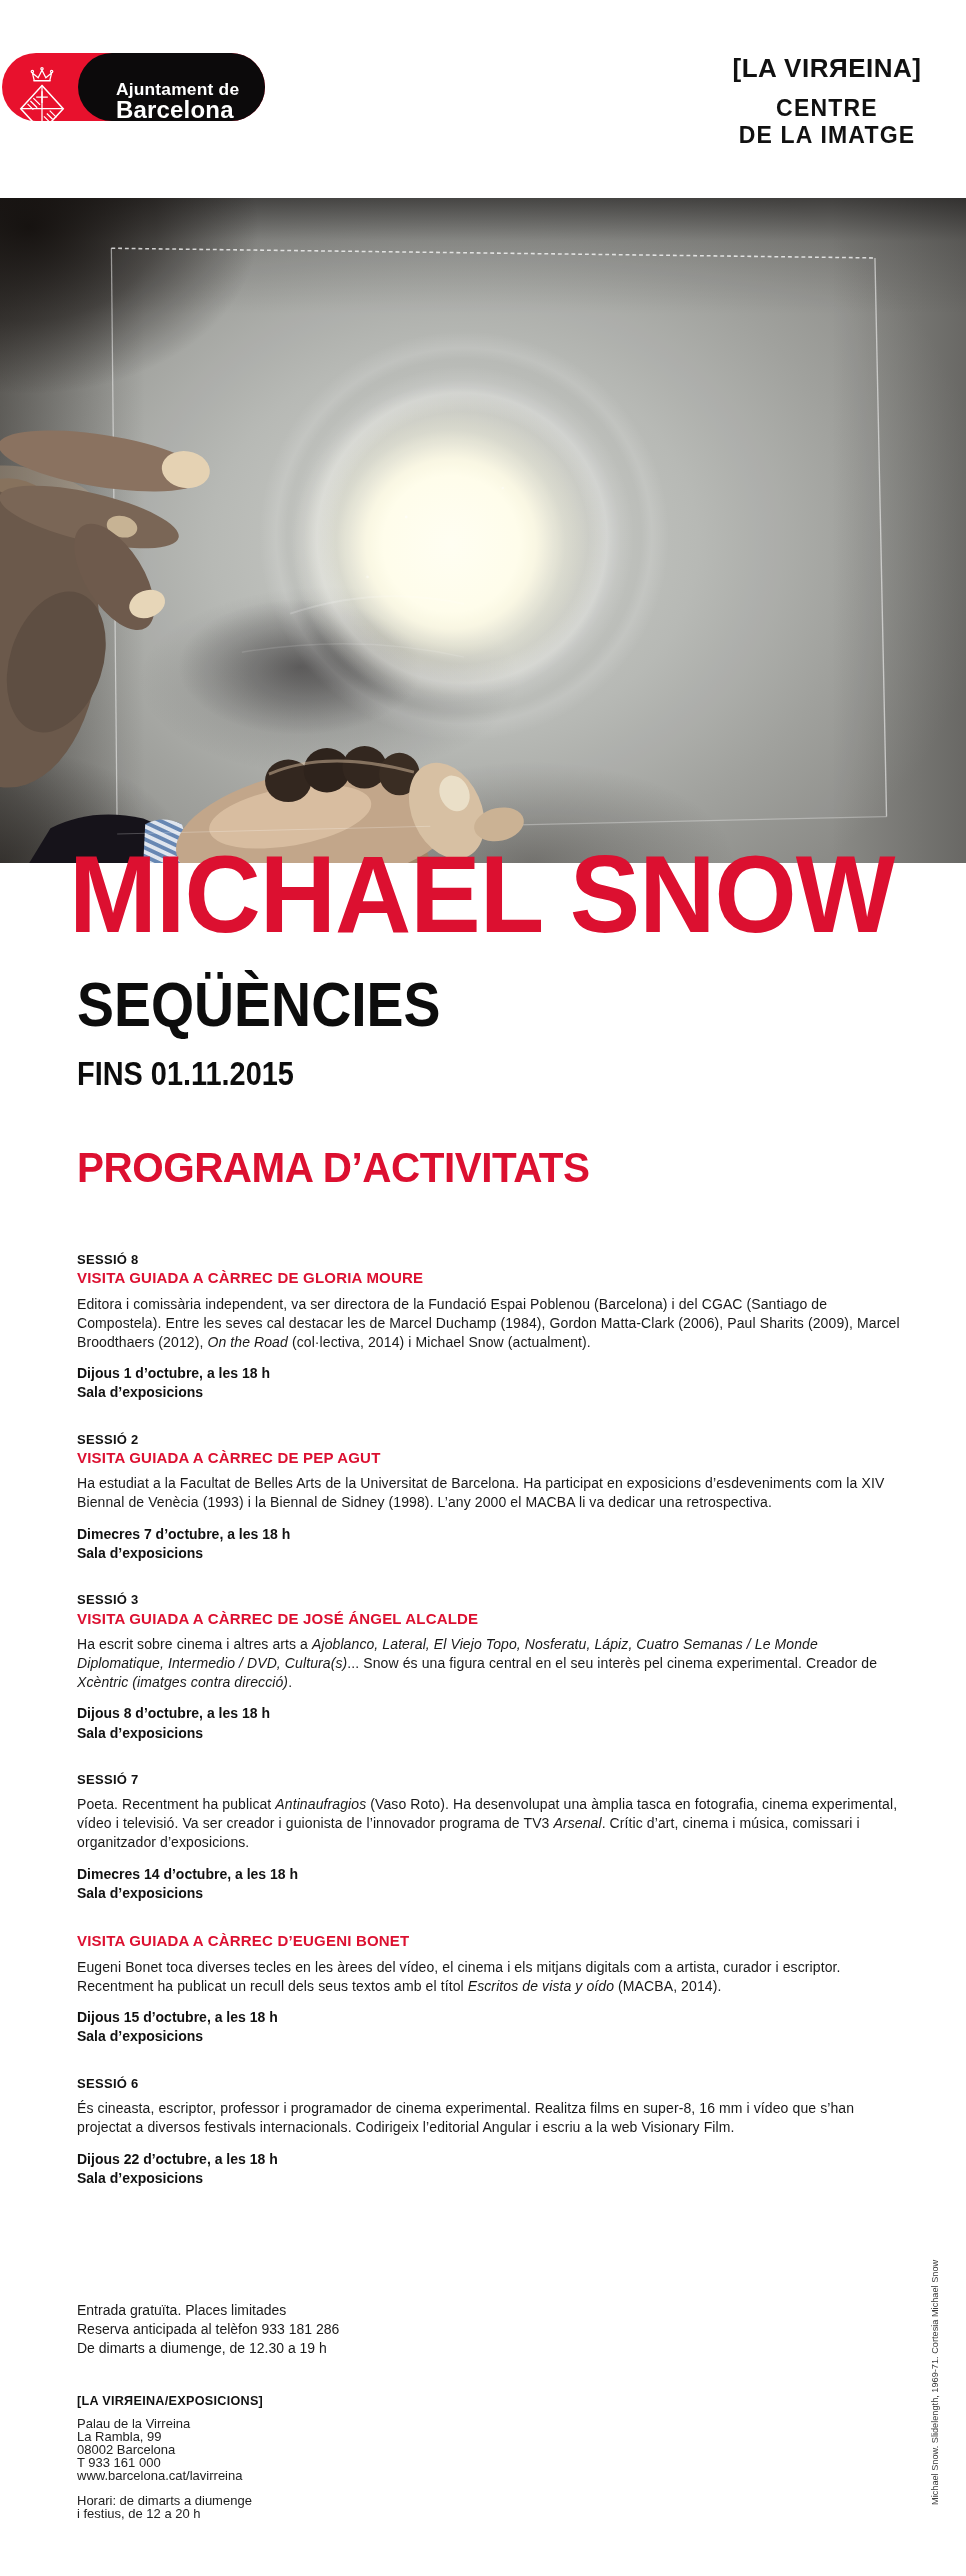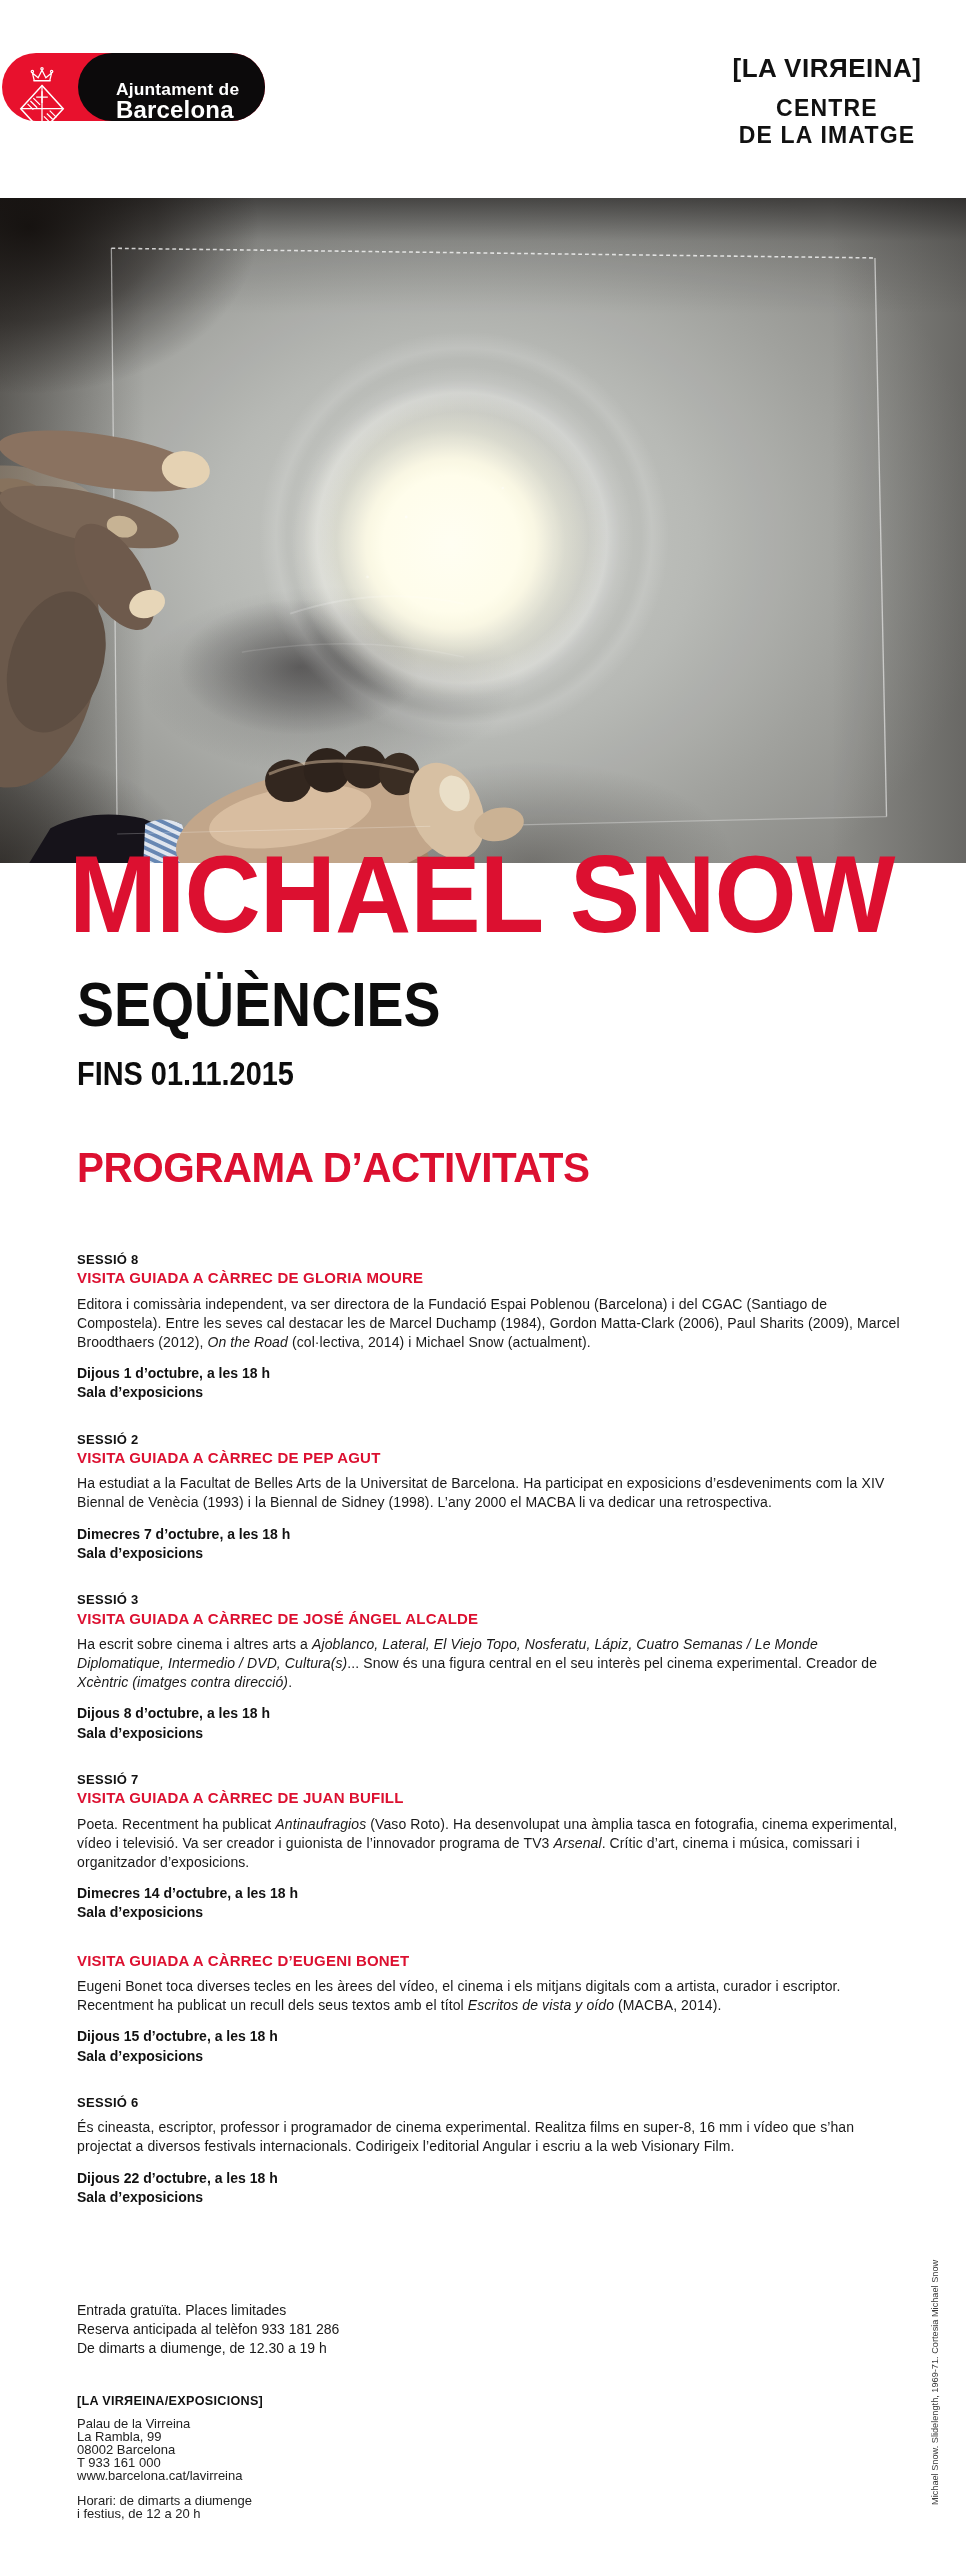--- a/index.html
+++ b/index.html
@@ -192,21 +192,20 @@
       <div class="s-title">VISITA GUIADA A CÀRREC DE JOSÉ ÁNGEL ALCALDE</div>
       <div class="s-body"><span>Ha escrit sobre cinema i altres arts a </span><em>Ajoblanco, Lateral, El Viejo Topo, Nosferatu, Lápiz, Cuatro Semanas / Le Monde Diplomatique, Intermedio / DVD, Cultura(s)</em><span>... Snow és una figura central en el seu interès pel cinema experimental. Creador de </span><em>Xcèntric (imatges contra direcció)</em><span>.</span></div>
       <div class="s-when">
         <div>Dijous 8 d’octubre, a les 18 h</div>
         <div>Sala d’exposicions</div>
       </div>
     </div>
 
     <div class="session">
       <div class="s-num">SESSIÓ 7</div>
-      <div class="s-title">VISITA GUIADA A CÀRREC DE JUAN BUFILL</div>
       <div class="s-body"><span>Poeta. Recentment ha publicat </span><em>Antinaufragios</em><span> (Vaso Roto). Ha desenvolupat una àmplia tasca en fotografia, cinema experimental, vídeo i televisió. Va ser creador i guionista de l’innovador programa de TV3 </span><em>Arsenal</em><span>. Crític d’art, cinema i música, comissari i organitzador d’exposicions.</span></div>
       <div class="s-when">
         <div>Dimecres 14 d’octubre, a les 18 h</div>
         <div>Sala d’exposicions</div>
       </div>
     </div>
 
     <div class="session">
       <div class="s-title">VISITA GUIADA A CÀRREC D’EUGENI BONET</div>
       <div class="s-body"><span>Eugeni Bonet toca diverses tecles en les àrees del vídeo, el cinema i els mitjans digitals com a artista, curador i escriptor. Recentment ha publicat un recull dels seus textos amb el títol </span><em>Escritos de vista y oído</em><span> (MACBA, 2014).</span></div>

